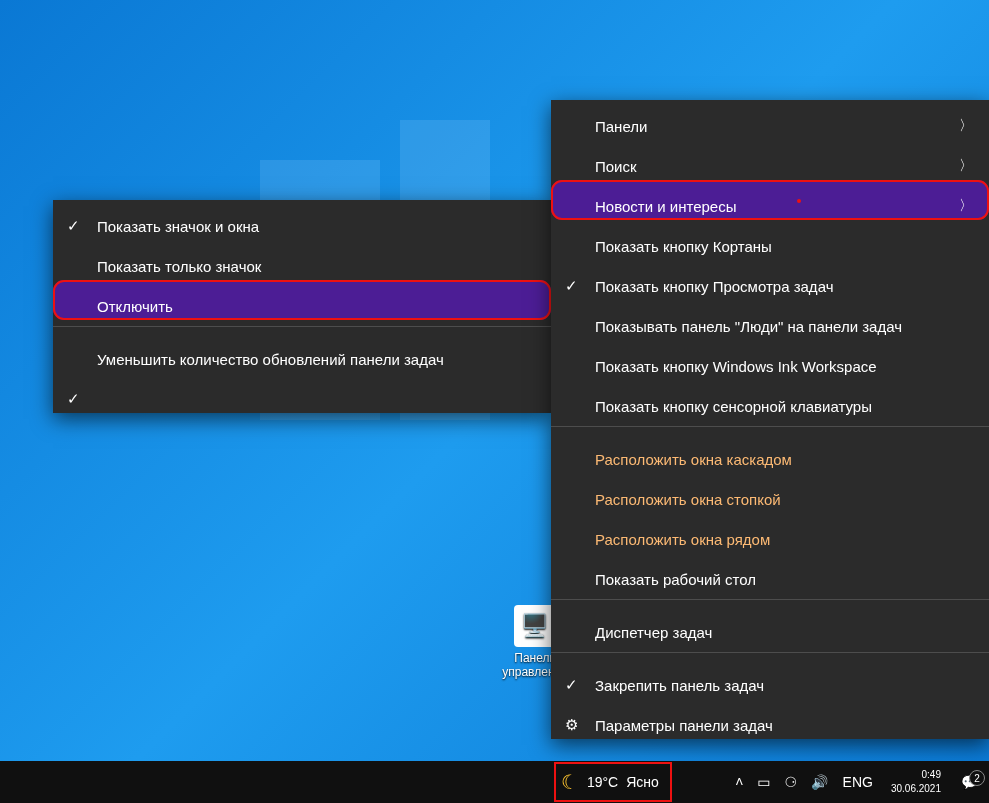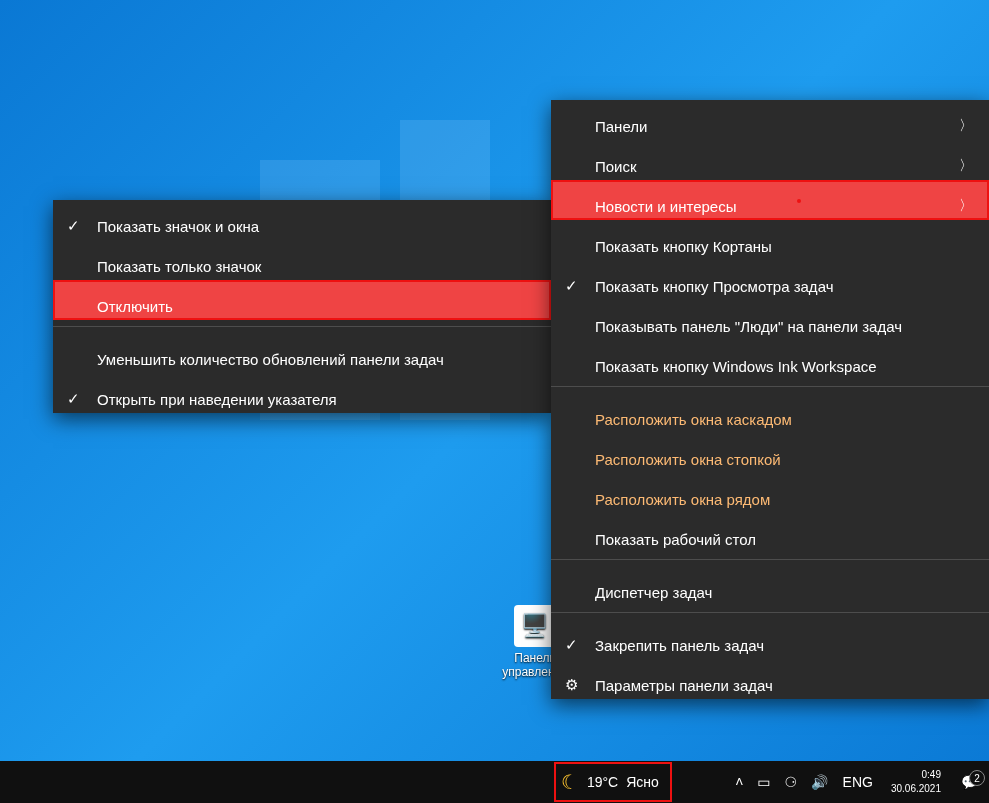--- a/index.html
+++ b/index.html
@@ -38,21 +38,21 @@
     box-shadow:0 6px 20px rgba(0,0,0,.6);
     font-size:15px;
   }
   .ctx .item   { height:40px; display:flex; align-items:center; padding:12px 16px 0 44px; position:relative; cursor:default; }
   .ctx .check  { position:absolute; left:14px; }
   .ctx .gear   { position:absolute; left:14px; }
   .ctx .arrow  { position:absolute; right:16px; font-size:14px; color:#fff; }
   .ctx .sep    { height:1px; background:#4d4d4d; margin:6px 0; }
   .ctx .disabled { color:#fdba74; }
   .ctx .hl-red { outline:2px solid #e11; outline-offset:-2px; }
-  .ctx .hov    { background:#ef4444; }
+  .ctx .hov    { background:#4c1d95;border-radius:11px; }
 
   #submenu { left:53px;  top:200px;  width:498px; }
   #mainmenu{ left:551px; top:100px;  width:438px; }
 
   
   .taskbar {
     position:absolute; left:0; bottom:0; width:100%; height:42px;
     background:#101010; display:flex; align-items:center;
   }
   .task-spacer { flex:1; }
@@ -97,21 +97,20 @@
   </div>
   <div class="item hl-red hov">
     <span>Отключить</span>
   </div>
   <div class="sep"></div>
   <div class="item">
     <span>Уменьшить количество обновлений панели задач</span>
   </div>
   <div class="item">
     <span class="check">✓</span>
-    <span>Открыть при наведении указателя</span>
   </div>
 </div>
 
 <div id="mainmenu" class="ctx">
 
   <div class="item">
     <span>Панели</span>
     <span class="arrow">〉</span>
   </div>
   <div class="item">
@@ -128,20 +127,23 @@
   </div>
   <div class="item">
     <span class="check">✓</span>
     <span>Показать кнопку Просмотра задач</span>
   </div>
   <div class="item">
     <span>Показывать панель "Люди" на панели задач</span>
   </div>
   <div class="item">
     <span>Показать кнопку Windows Ink Workspace</span>
+  </div>
+  <div class="item">
+    <span>Показать кнопку сенсорной клавиатуры</span>
   </div>
   <div class="sep"></div>
 
   <div class="item disabled">
     <span>Расположить окна каскадом</span>
   </div>
   <div class="item disabled">
     <span>Расположить окна стопкой</span>
   </div>
   <div class="item disabled">

